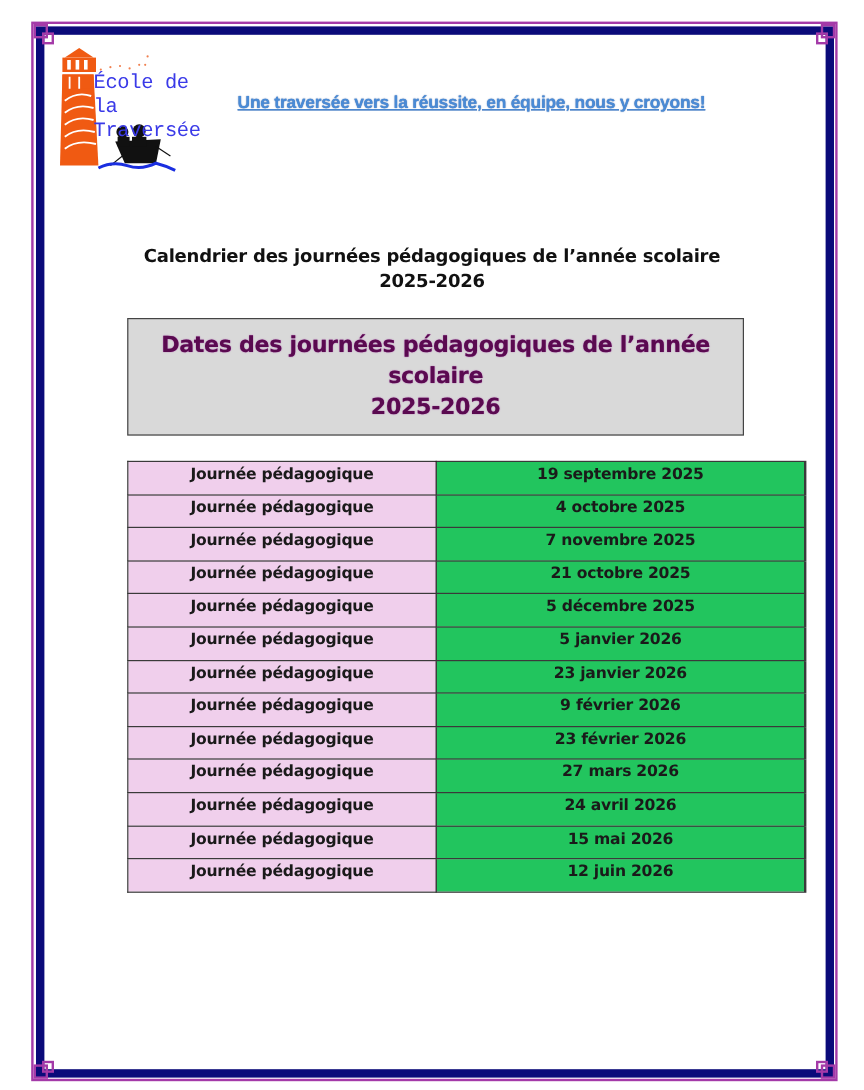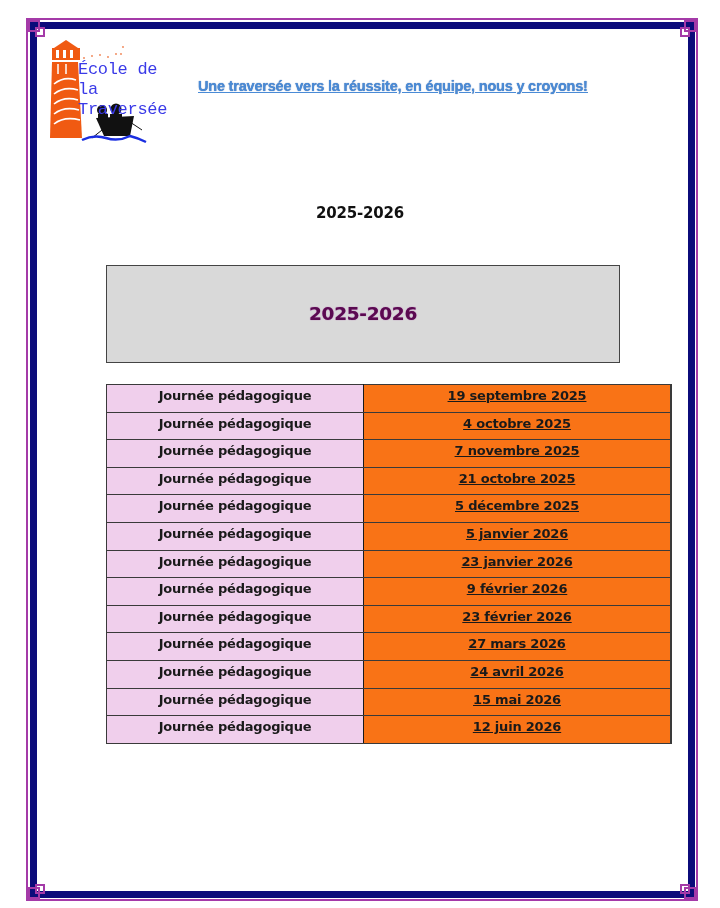--- a/index.html
+++ b/index.html
@@ -59,21 +59,21 @@
     position:absolute; left:106px; top:384px; width:566px;
     border-collapse:collapse; table-layout:fixed;
   }
   table.dates td {
     height:26.6px; padding:0; border-top:1.5px solid #3a3a3a;
     border-bottom:1.5px solid #3a3a3a;
     font-weight:bold; font-size:13px; color:#1a1a1a; text-align:center;
     vertical-align:top; line-height:21px; letter-spacing:-0.2px;
   }
   table.dates td.type { background:#f0cfec; width:256px; border-left:1px solid #3a3a3a; border-right:1.5px solid #1a1a1a; }
-  table.dates td.date { background:#f97316; border-right:2px solid #3a3a3a;text-decoration:underline; }
+  table.dates td.date { background:#22c55e; border-right:2px solid #3a3a3a; }
 </style>
 </head>
 <body>
 
 <div class="frame-outer"></div>
 <div class="frame-inner"></div>
 <div class="corner" style="left:28px;top:20px;"></div>
 <div class="corner c2" style="left:35px;top:27px;"></div>
 <div class="corner" style="left:684px;top:20px;"></div>
 <div class="corner c2" style="left:680px;top:27px;"></div>
@@ -122,25 +122,27 @@
   </svg>
   <div class="logo-text" style="left:32px; top:22px;">
     <div>École de la</div>
     <div>Traversée</div>
   </div>
 </div>
 
 <div class="tagline">Une traversée vers la réussite, en équipe, nous y croyons!</div>
 
 <div class="doc-title">
+  <div>Calendrier des journées pédagogiques de l’année scolaire</div>
   <div>2025-2026</div>
 </div>
 
 <div class="header-box">
   <div class="header-box-title">
+    <div>Dates des journées pédagogiques de l’année scolaire</div>
     <div>2025-2026</div>
   </div>
 </div>
 
 <table class="dates">
   <tbody>
     <tr>
         <td class="type">Journée pédagogique</td>
         <td class="date">19 septembre 2025</td>
       </tr>

